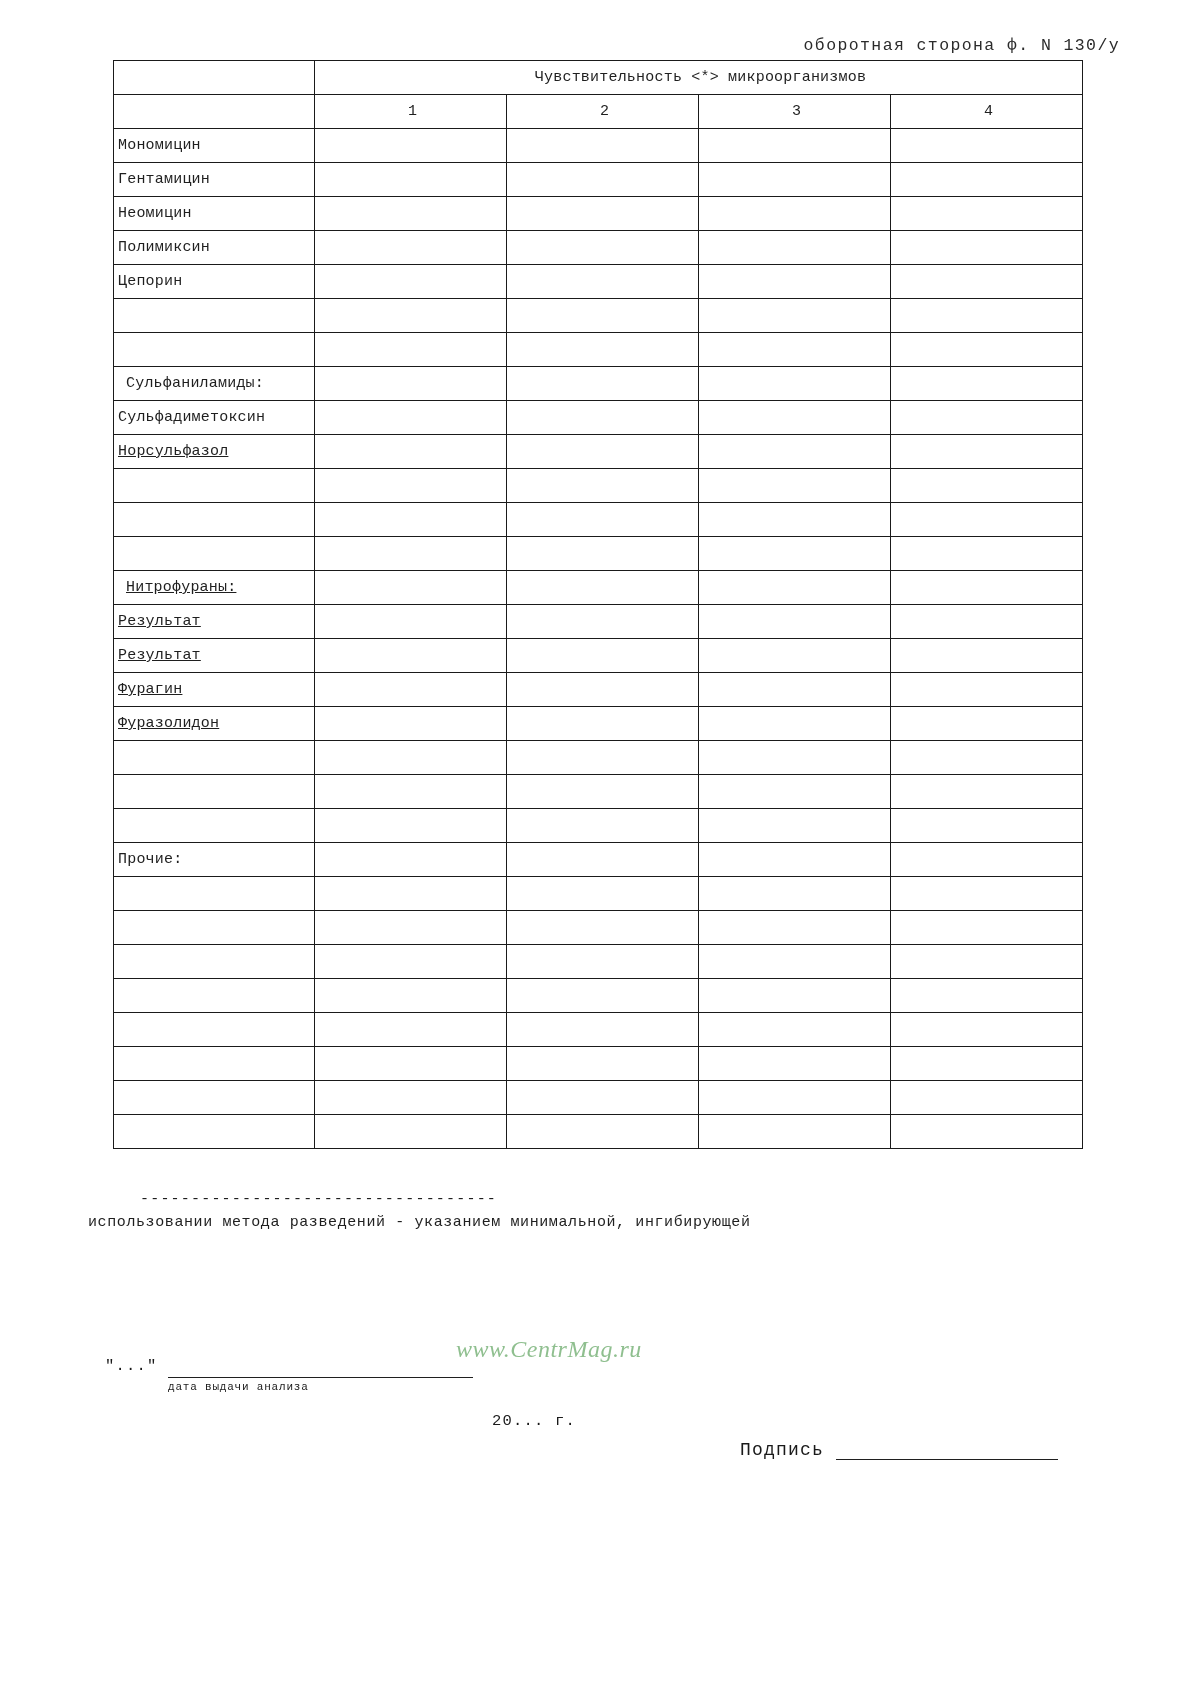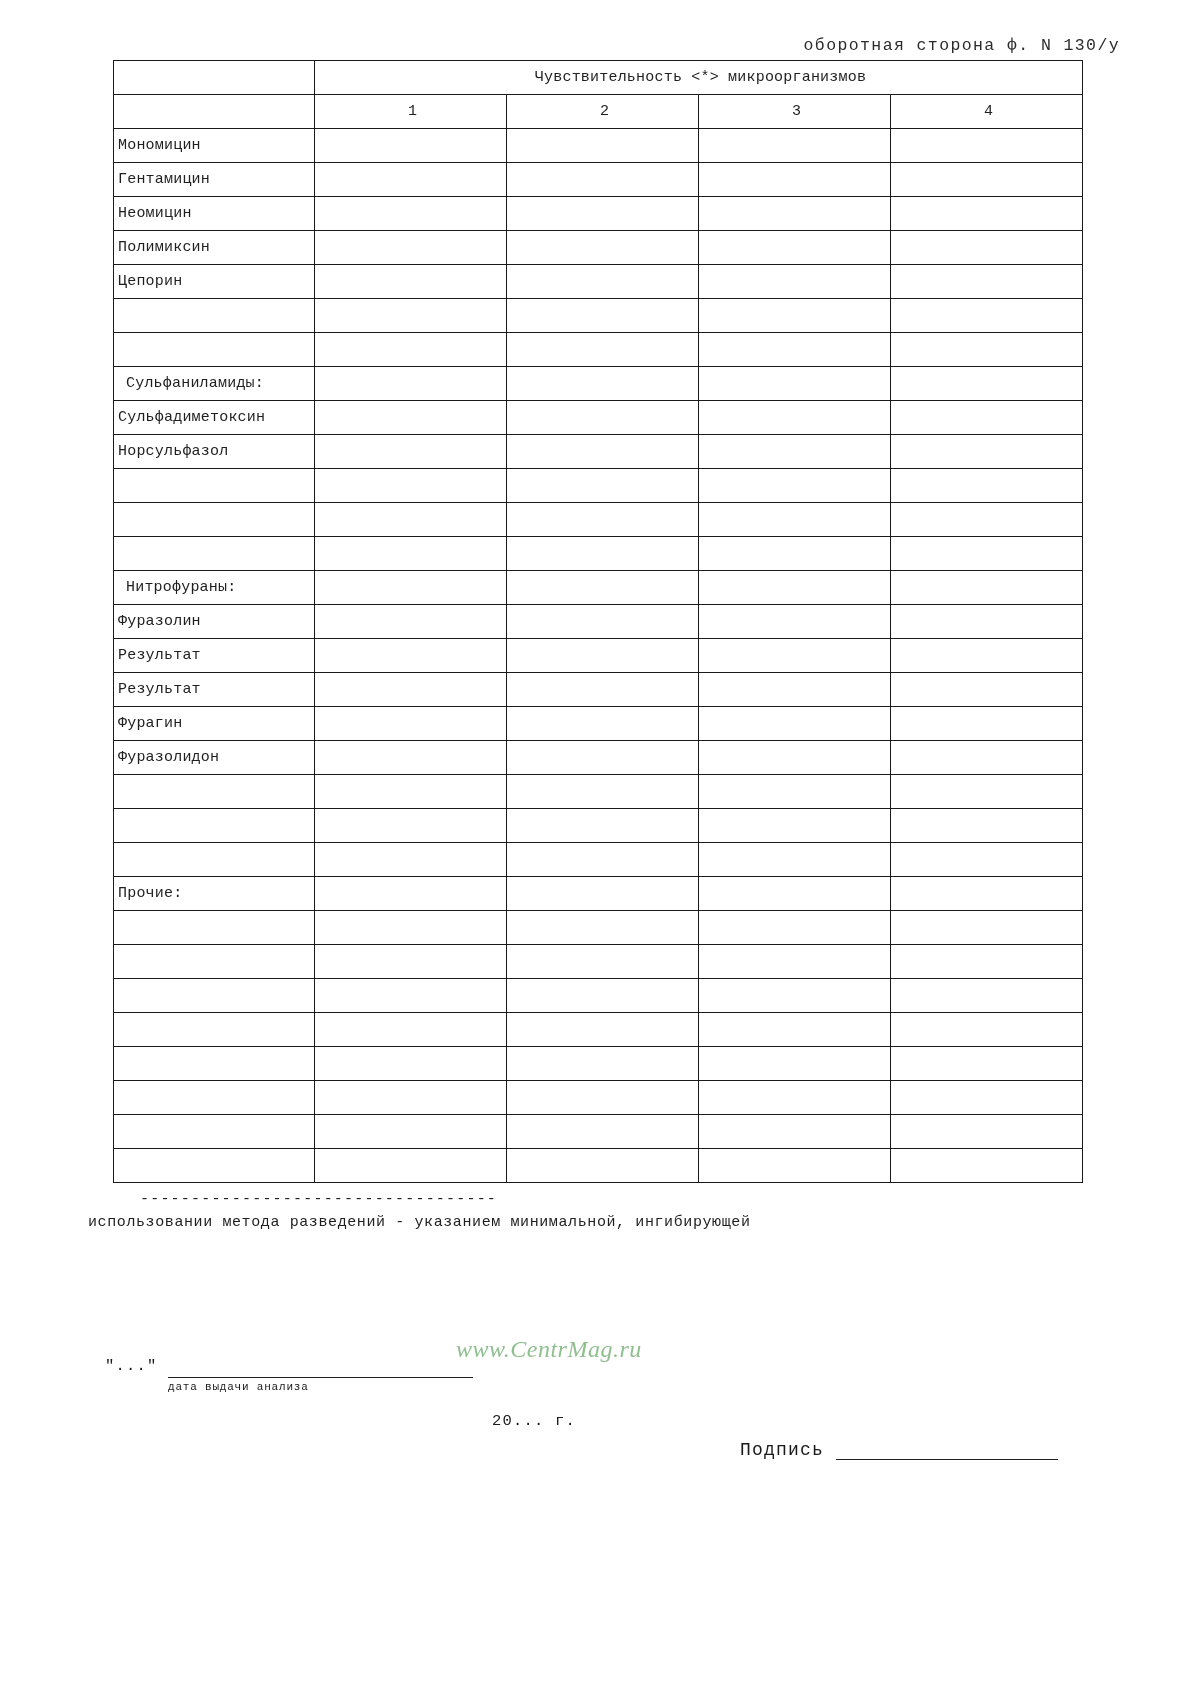--- a/index.html
+++ b/index.html
@@ -61,21 +61,21 @@
     height: 29px;
     padding: 0;
   }
   td.num-cell {
     text-align: center;
     font-size: 15px;
     height: 29px;
     padding: 0;
   }
   td.blank-name { color: transparent; }
-  .row-name-big { font-size: 16.5px; }
+  .row-name-big { font-size: 16.5px; text-decoration: underline; }
   .row-name-indent { padding-left: 12px !important; }
 
   .footnote-line {
     position: absolute;
     left: 140px;
     top: 1191px;
     font-size: 15px;
     letter-spacing: 1.2px;
     white-space: pre;
     color: #1f1f1f;
@@ -266,27 +266,20 @@
         <td class="col-val"></td>
       </tr>
       <tr>
         <td class="col-name row-name-indent row-name-big">Нитрофураны:</td>
         <td class="col-val"></td>
         <td class="col-val"></td>
         <td class="col-val"></td>
         <td class="col-val"></td>
       </tr>
       <tr>
-        <td class="col-name row-name-big">Фуразолин</td>
-        <td class="col-val"></td>
-        <td class="col-val"></td>
-        <td class="col-val"></td>
-        <td class="col-val"></td>
-      </tr>
-      <tr>
         <td class="col-name row-name-big">Результат</td>
         <td class="col-val"></td>
         <td class="col-val"></td>
         <td class="col-val"></td>
         <td class="col-val"></td>
       </tr>
       <tr>
         <td class="col-name row-name-big">Результат</td>
         <td class="col-val"></td>
         <td class="col-val"></td>

